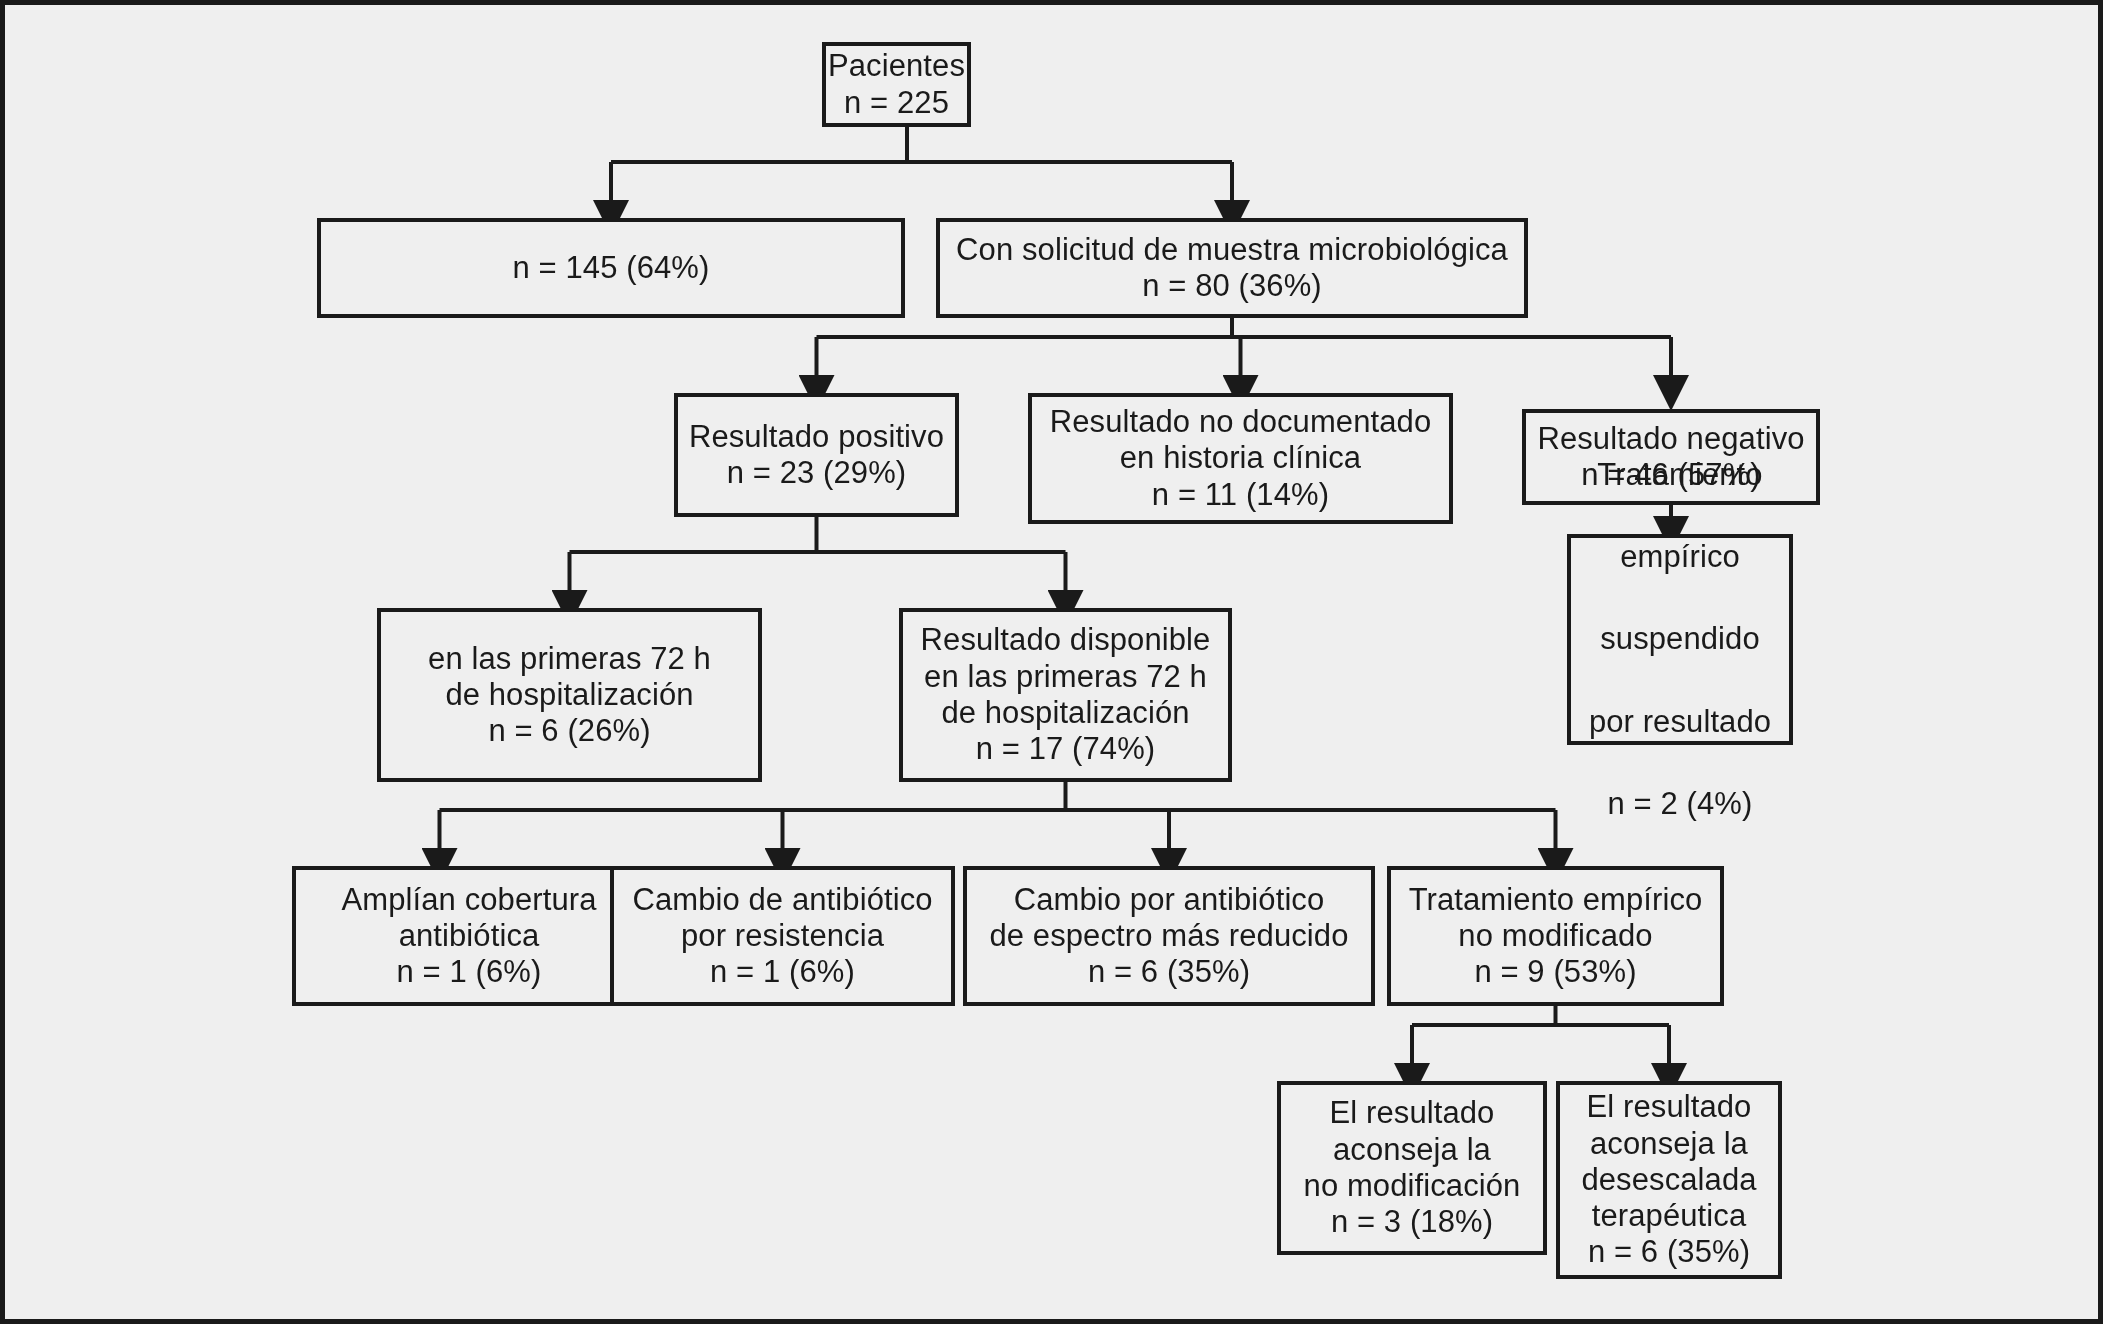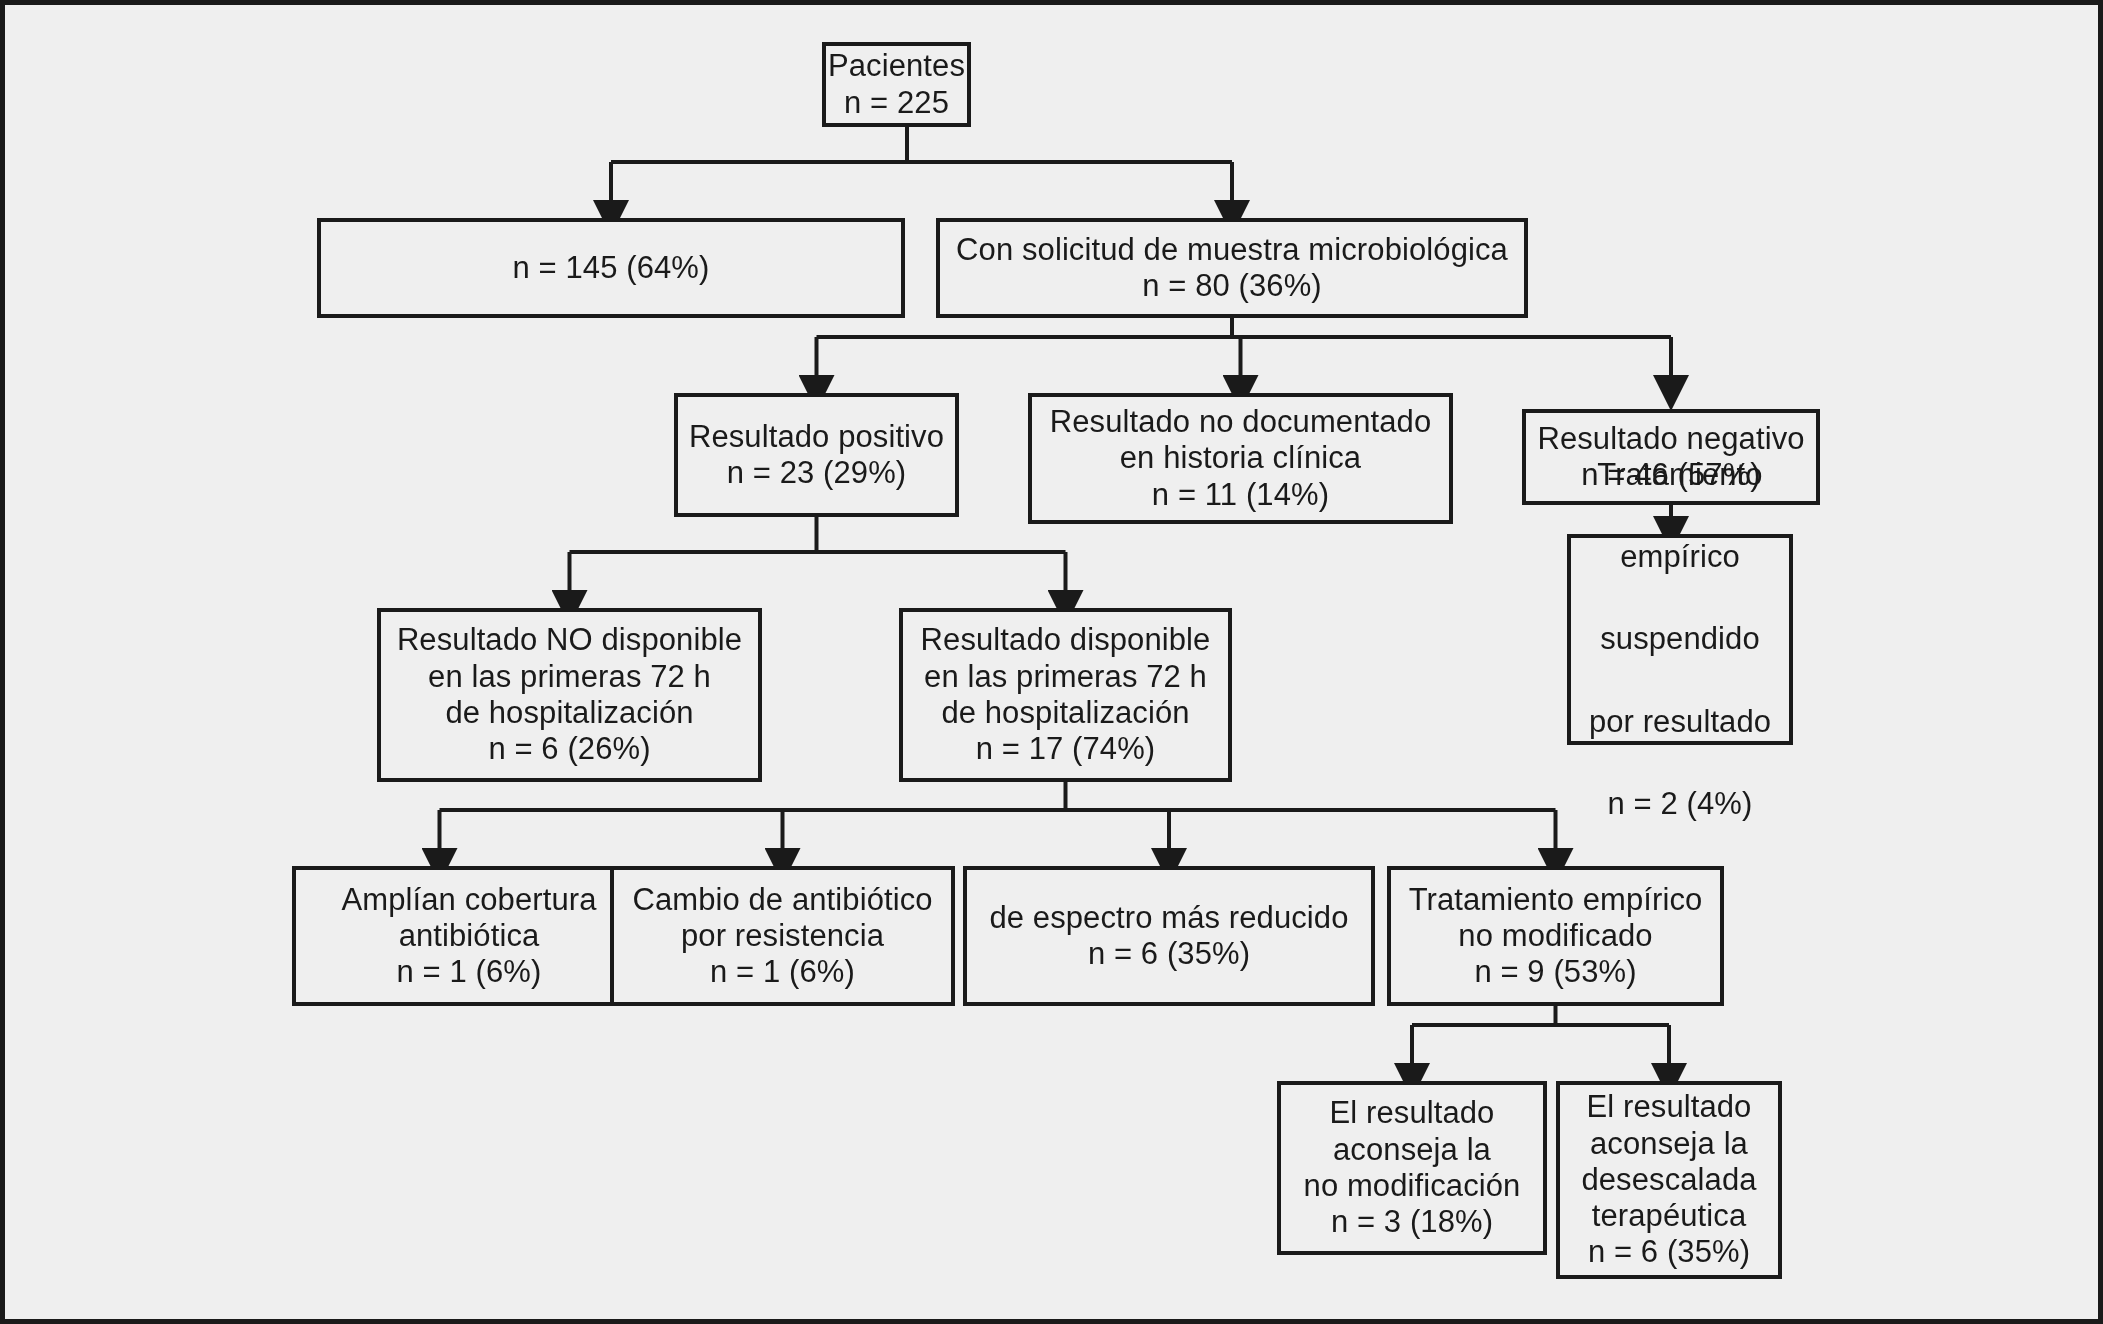--- a/index.html
+++ b/index.html
@@ -110,21 +110,20 @@
         <span class="line">n = 46 (57%)</span>
       </div>
       <div class="node" style="left: 1562px; top: 529px; width: 226px; height: 211px; gap: 46px;">
         <span class="line">Tratamiento</span>
         <span class="line">empírico</span>
         <span class="line">suspendido</span>
         <span class="line">por resultado</span>
         <span class="line">n = 2 (4%)</span>
       </div>
       <div class="node" style="left: 372px; top: 603px; width: 385px; height: 174px;">
-        <span class="line">Resultado NO disponible</span>
         <span class="line">en las primeras 72 h</span>
         <span class="line">de hospitalización</span>
         <span class="line">n = 6 (26%)</span>
       </div>
       <div class="node" style="left: 894px; top: 603px; width: 333px; height: 174px;">
         <span class="line">Resultado disponible</span>
         <span class="line">en las primeras 72 h</span>
         <span class="line">de hospitalización</span>
         <span class="line">n = 17 (74%)</span>
       </div>
@@ -132,20 +131,21 @@
         <span class="line">Amplían cobertura</span>
         <span class="line">antibiótica</span>
         <span class="line">n = 1 (6%)</span>
       </div>
       <div class="node" style="left: 605px; top: 861px; width: 345px; height: 140px;">
         <span class="line">Cambio de antibiótico</span>
         <span class="line">por resistencia</span>
         <span class="line">n = 1 (6%)</span>
       </div>
       <div class="node" style="left: 958px; top: 861px; width: 412px; height: 140px;">
+        <span class="line">Cambio por antibiótico</span>
         <span class="line">de espectro más reducido</span>
         <span class="line">n = 6 (35%)</span>
       </div>
       <div class="node" style="left: 1382px; top: 861px; width: 337px; height: 140px;">
         <span class="line">Tratamiento empírico</span>
         <span class="line">no modificado</span>
         <span class="line">n = 9 (53%)</span>
       </div>
       <div class="node" style="left: 1272px; top: 1076px; width: 270px; height: 174px;">
         <span class="line">El resultado</span>

